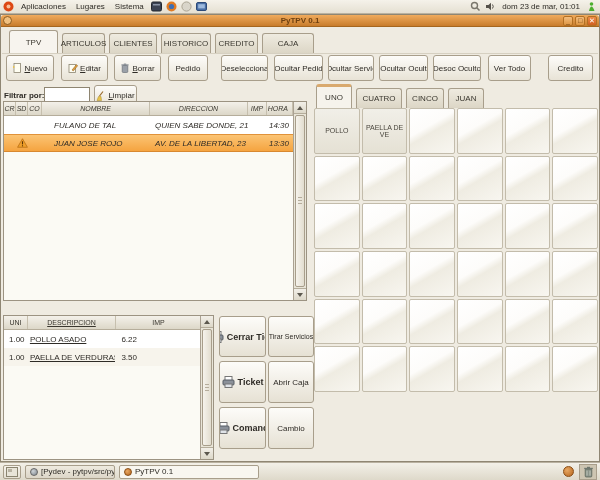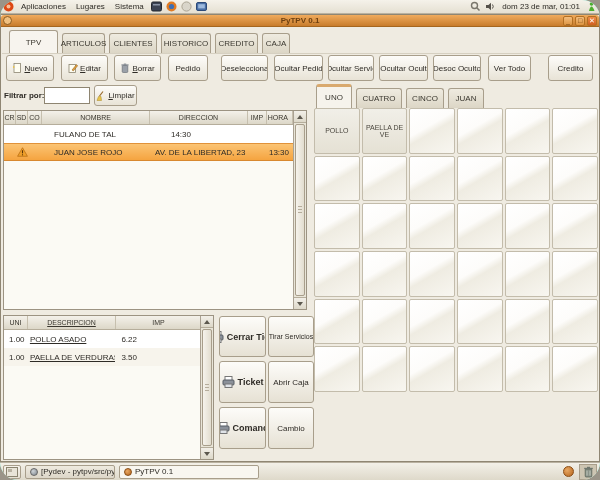--- a/index.html
+++ b/index.html
@@ -1,18 +1,18 @@
 <!DOCTYPE html>
 <html><head>
 <meta charset="utf-8">
 <style>
   * { margin:0; padding:0; box-sizing:border-box; }
   html,body { background:#9a9488; }
   body { font-family:"Liberation Sans", sans-serif; }
-  #root { position:relative; width:600px; height:480px; background:#5eead4; overflow:hidden; color:#2e2b26; font-size:8px;border-radius:18px; }
+  #root { position:relative; width:600px; height:480px; background:#5eead4; overflow:hidden; color:#2e2b26; font-size:8px; }
   u { text-decoration:underline; }
 
   
   .top-panel { position:absolute; top:0; left:0; width:600px; height:14px;
     background:linear-gradient(#f5f2ea,#e5e0d2); border-bottom:1px solid #b9b1a0;
     display:flex; align-items:center; justify-content:space-between; padding:0 3px; z-index:30; }
   .panel-left, .panel-right { display:flex; align-items:center; gap:4px; }
   .menu { padding:0 3px; font-size:8px; color:#2e2b26; cursor:default; }
   .picon { width:11px; height:11px; display:inline-flex; align-items:center; justify-content:center; }
   .clock { font-size:8px; color:#2e2b26; padding:0 2px; }
@@ -53,21 +53,21 @@
 
   
   .filter-label { position:absolute; top:64px; left:3px; font-weight:bold; font-size:8px; }
   .filter-input { position:absolute; top:60px; left:43px; width:46px; height:17px;
     border:1px solid #8e8571; background:#fff; font-size:8px; padding:0 2px;
     font-family:"Liberation Sans", sans-serif; }
   .clear-btn { position:absolute; top:58px; left:93px; width:43px; height:21px; }
 
   
   .gtable { position:absolute; background:#fbfaf4; border:1px solid #9c9382; overflow:hidden; }
-  .otable { top:83px; left:2px; width:304px; height:200px; }
+  .otable { top:74px; left:2px; width:304px; height:200px;font-style:italic; }
   .ttable { top:288px; left:2px; width:211px; height:145px; }
   .thead { display:flex; height:14px; background:linear-gradient(#f4f1ea,#dcd7c8);
     border-bottom:1px solid #b5ad9b; }
   .th { border-right:1px solid #c6bfae; display:flex; align-items:center; justify-content:center;
     font-size:7px; color:#3a372f; overflow:hidden; }
   .trow { display:flex; height:18px; align-items:center; }
   .trow.white { background:#fff; }
   .trow.alt { background:#f7f4ec; }
   .trow.sel { background:linear-gradient(#fbc474,#f5a440); border-top:1px solid #e0923a;
     border-bottom:1px solid #d8882f; }
@@ -213,21 +213,21 @@
 
     <div class="content">
       <div class="nbline"></div>
 
       <div class="tabs-row">
         <div class="tab active" style="width:49px">TPV</div>
         <div class="tab" style="width:43px">ARTICULOS</div>
         <div class="tab" style="width:48px">CLIENTES</div>
         <div class="tab" style="width:50px">HISTORICO</div>
         <div class="tab" style="width:43px">CREDITO</div>
-        <div class="tab" style="width:28px">CAJA</div>
+        <div class="tab" style="width:52px">CAJA</div>
       </div>
 
       <div class="toolbar">
         <div class="tbtn" style="width:48px;margin-right:7px">
           <svg class="ticon" viewBox="0 0 10 10">
               <rect x="2" y="0.5" width="6.5" height="9" fill="#fffef2" stroke="#8a8470" stroke-width="0.8"></rect>
               <path d="M1 3 L3 4 L1 5 Z" fill="#f2c230"></path>
             </svg>
           <span><u>N</u>uevo</span>
         </div>
@@ -290,20 +290,21 @@
           <div class="th c-nombre">NOMBRE</div>
           <div class="th c-dir">DIRECCION</div>
           <div class="th c-imp">IMP</div>
           <div class="th c-hora">HORA</div>
         </div>
         <div class="trow white" style="width:289px">
           <div class="td c-cr"></div>
           <div class="td c-sd"></div>
           <div class="td c-co"></div>
           <div class="td c-nombre">FULANO DE TAL</div>
+          <div class="td c-dir">QUIEN SABE DONDE, 21</div>
           <div class="td c-imp"></div>
           <div class="td c-hora">14:30</div>
         </div>
         <div class="trow sel" style="width:289px">
           <div class="td c-cr"></div>
           <div class="td c-sd">
             <svg width="11" height="10" viewBox="0 0 12 11">
                 <path d="M6 0.8 L11.4 10.2 L0.6 10.2 Z" fill="#f0a02c" stroke="#b46a10" stroke-width="0.8"></path>
                 <rect x="5.4" y="3.6" width="1.2" height="3.4" fill="#5a3404"></rect>
                 <rect x="5.4" y="8" width="1.2" height="1.2" fill="#5a3404"></rect>

